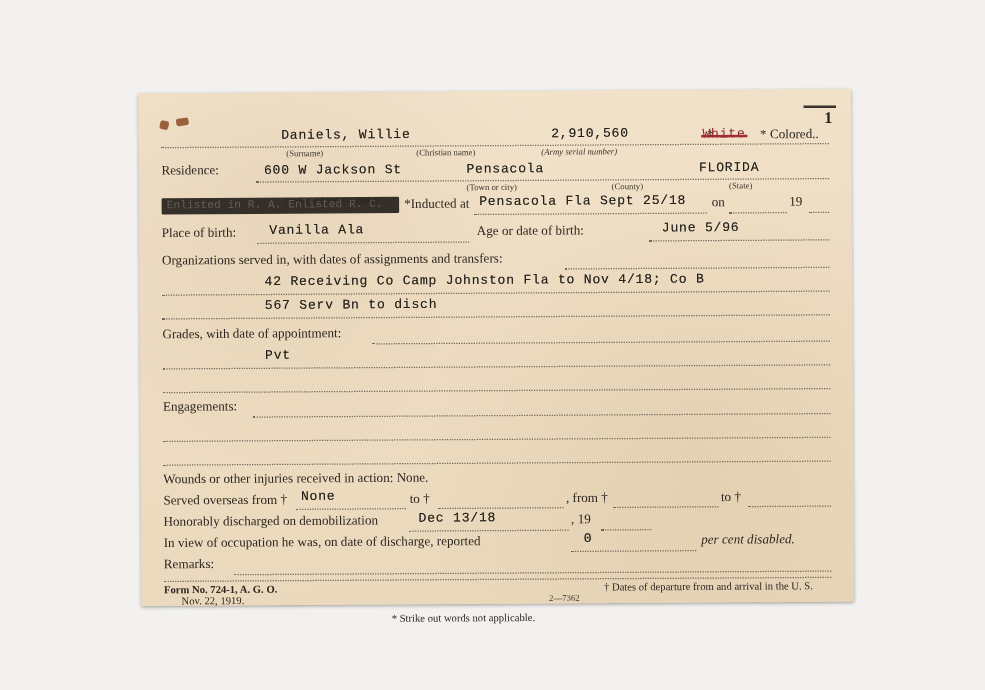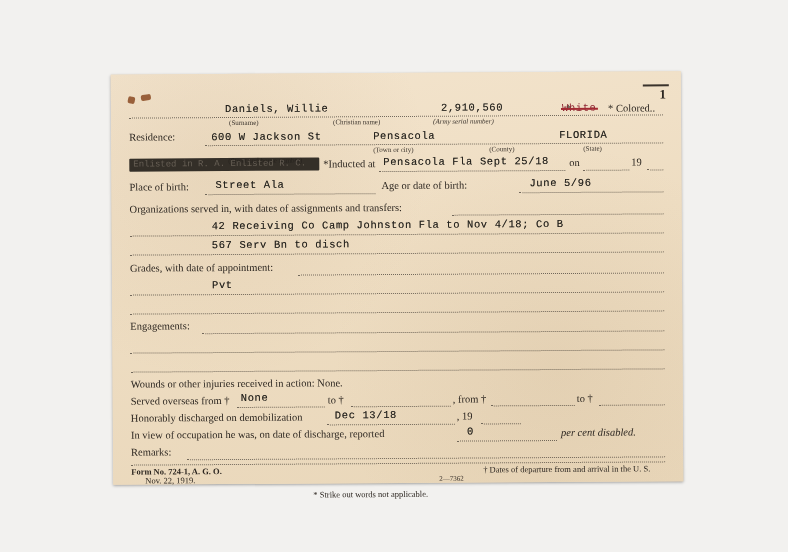--- a/index.html
+++ b/index.html
@@ -189,21 +189,21 @@
       </div>
       <div class="printed" style="left:212px; top:85px;">*Inducted at</div>
       <div class="typed" style="left:272px; top:83px;">Pensacola Fla Sept 25/18</div>
       <div class="dots" style="left:268px; top:97px; width:186px;"></div>
       <div class="printed" style="left:458px; top:85px;">on</div>
       <div class="dots" style="left:472px; top:97px; width:46px;"></div>
       <div class="printed" style="left:520px; top:85px;">19</div>
       <div class="dots" style="left:536px; top:97px; width:16px;"></div>
 
       <div class="printed" style="left:18px; top:107px;">Place of birth:</div>
-      <div class="typed" style="left:104px; top:105px;">Street Ala</div>
+      <div class="typed" style="left:104px; top:105px;">Vanilla Ala</div>
       <div class="dots" style="left:94px; top:119px; width:170px;"></div>
       <div class="printed" style="left:270px; top:107px;">Age or date of birth:</div>
       <div class="typed" style="left:418px; top:105px;">June 5/96</div>
       <div class="dots" style="left:408px; top:119px; width:144px;"></div>
 
       <div class="printed" style="left:18px; top:129px;">Organizations served in, with dates of assignments and transfers:</div>
       <div class="dots" style="left:340px; top:141px; width:212px;"></div>
       <div class="typed" style="left:100px; top:146px;">42 Receiving Co Camp Johnston Fla to Nov 4/18; Co B</div>
       <div class="dots" style="left:18px; top:160px; width:534px;"></div>
       <div class="typed" style="left:100px; top:165px;">567 Serv Bn to disch</div>

